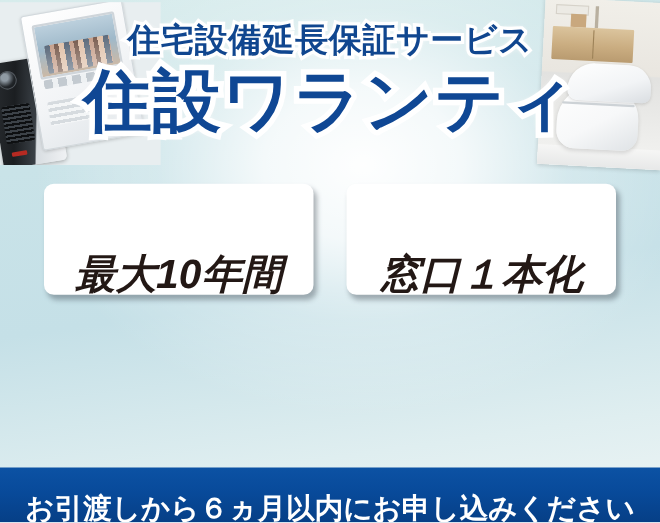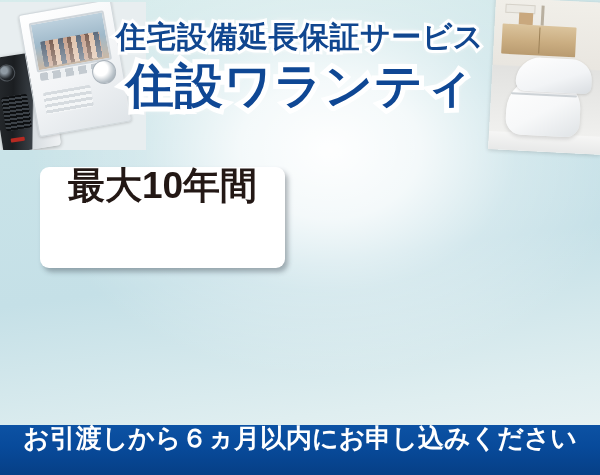--- a/index.html
+++ b/index.html
@@ -255,21 +255,21 @@
     letter-spacing: 0.5px;
     line-height: 1;
     -webkit-text-stroke: 6px #ffffff;
     paint-order: stroke fill;
     text-shadow:
       0 0 6px #ffffff, 0 0 6px #ffffff, 0 0 4px #ffffff;
   }
 
   #maintitle {
     top: 62px;
-    font-size: 48px;
+    font-size: 62px;
     letter-spacing: 1px;
     line-height: 1;
     color: #0f4794;
     -webkit-text-stroke: 10px #ffffff;
     paint-order: stroke fill;
     text-shadow:
       0 0 8px #ffffff, 0 0 8px #ffffff, 0 0 6px #ffffff;
   }
 
   
@@ -283,42 +283,43 @@
     grid-template-rows: 101px 101px;
     column-gap: 30px;
     row-gap: 20px;
     z-index: 4;
   }
   .feature-card {
     background: #ffffff;
     border-radius: 9px;
     box-shadow: 3px 4px 5px rgba(60,70,80,0.40);
     display: flex;
-    align-items: flex-start;
+    align-items: flex-end;
     justify-content: center;
+    font-style: italic;
   }
   .feature-label {
     color: #231815;
     font-size: 37px;
     font-weight: bold;
     letter-spacing: 0px;
     line-height: 1;
     white-space: nowrap;
   }
 
   
   #cta-bar {
     position: absolute;
     left: 0;
     bottom: 0;
     width: 600px;
     height: 50px;
     background: linear-gradient(180deg, #0c52a4 0%, #084a9a 45%, #063f86 100%);
     display: flex;
-    align-items: flex-start;
+    align-items: flex-end;
     justify-content: center;
     z-index: 6;
   }
   #cta-text {
     color: #ffffff;
     font-size: 26px;
     font-weight: bold;
     letter-spacing: 0px;
     white-space: nowrap;
     line-height: 1;
@@ -358,19 +359,22 @@
   </div>
 
   <div class="hero-text" id="subtitle">住宅設備延長保証サービス</div>
 
   <div class="hero-text" id="maintitle">住設ワランティ</div>
 
   <div id="features">
     <div class="feature-card">
       <span class="feature-label">最大10年間</span>
     </div>
+    <div class="feature-card">
+      <span class="feature-label">窓口１本化</span>
+    </div>
   </div>
 
   <div id="cta-bar">
     <span id="cta-text">お引渡しから６ヵ月以内にお申し込みください</span>
   </div>
 
 </div>
 
 </body></html>

